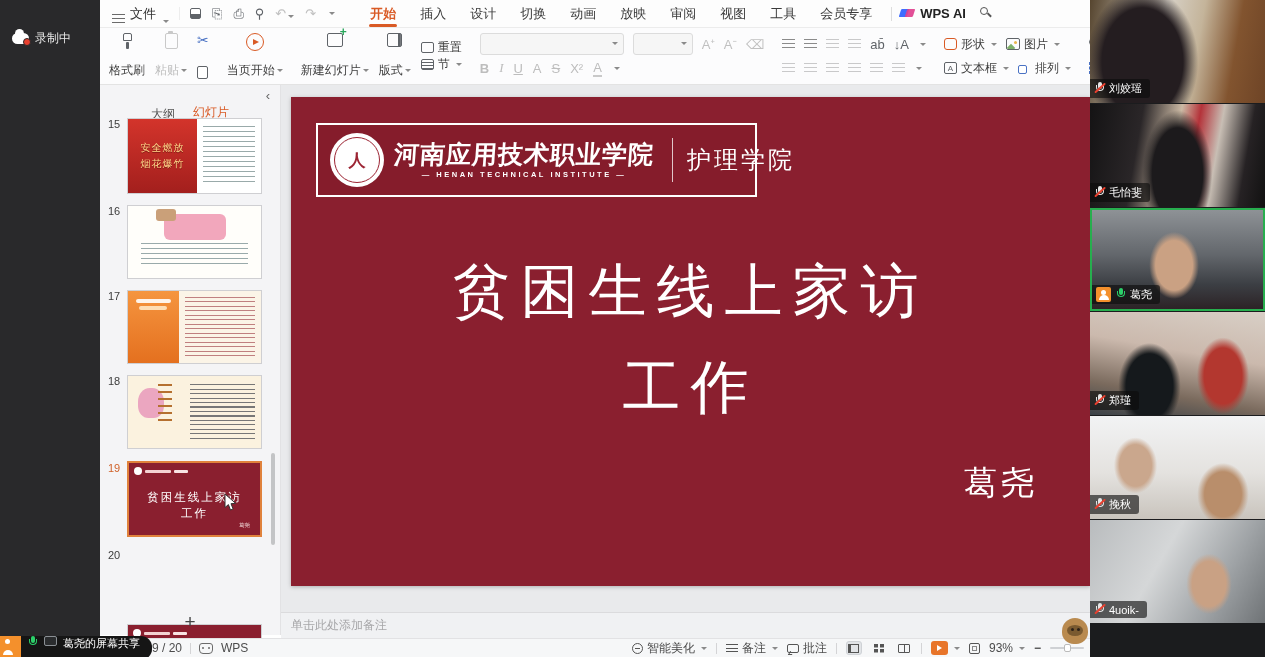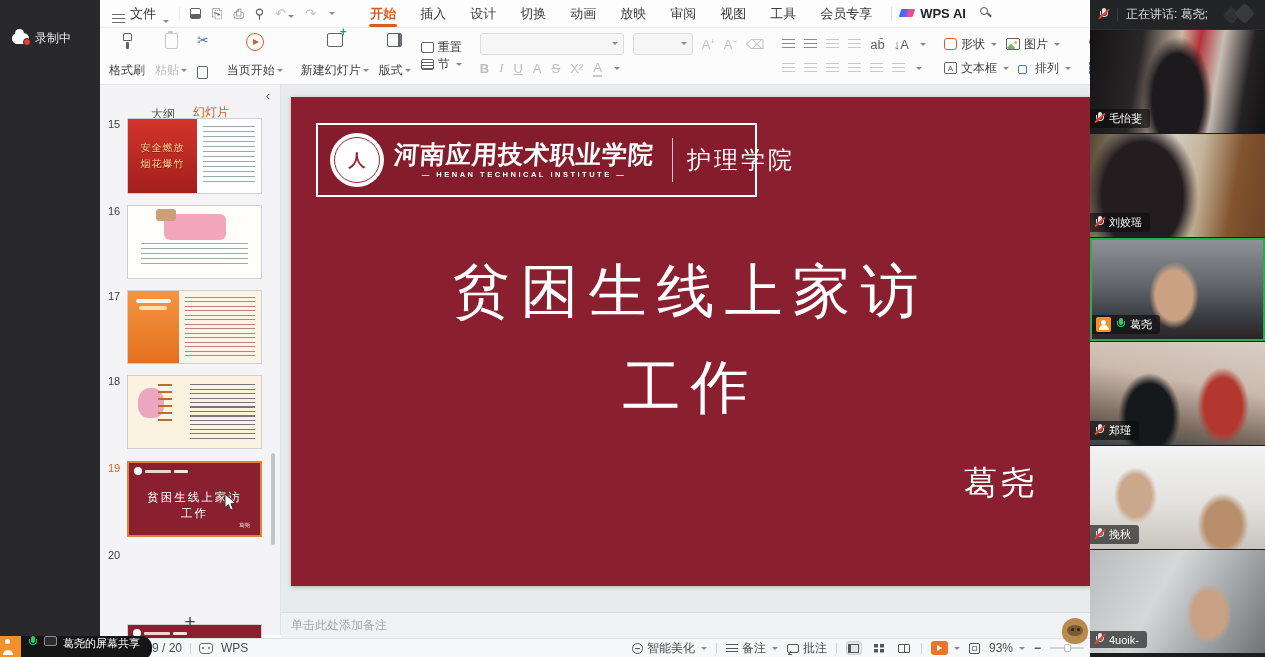--- a/index.html
+++ b/index.html
@@ -597,47 +597,38 @@
           <span class="caret"></span>
         </span>
         <span style="font-weight:bold;">−</span>
         <span class="zoom-track"></span>
       </div>
       <div class="mascot"></div>
     </div>
   </div>
 
   <div id="meeting">
-    <div class="mt-header">
-      <span class="mic-muted">
-          <span class="mic"></span>
-          <span class="slash"></span>
-        </span>
-      <span class="mt-hdr-div"></span>
-      <span class="mt-speaking">正在讲话: 葛尧;</span>
-      <span class="wm"></span>
+
+    <div class="tile photo1">
+      <div class="plabel">
+        <span class="mic-muted">
+            <span class="mic"></span>
+            <span class="slash"></span>
+          </span>
+        <span class="pname">刘姣瑶</span>
+      </div>
     </div>
 
     <div class="tile photo2">
       <div class="plabel">
         <span class="mic-muted">
             <span class="mic"></span>
             <span class="slash"></span>
           </span>
         <span class="pname">毛怡斐</span>
-      </div>
-    </div>
-
-    <div class="tile photo1">
-      <div class="plabel">
-        <span class="mic-muted">
-            <span class="mic"></span>
-            <span class="slash"></span>
-          </span>
-        <span class="pname">刘姣瑶</span>
       </div>
     </div>
 
     <div class="tile photo3 speaking">
       <div class="plabel">
         <span class="avatar"></span>
         <span class="mic green"></span>
         <span class="pname">葛尧</span>
       </div>
     </div>

